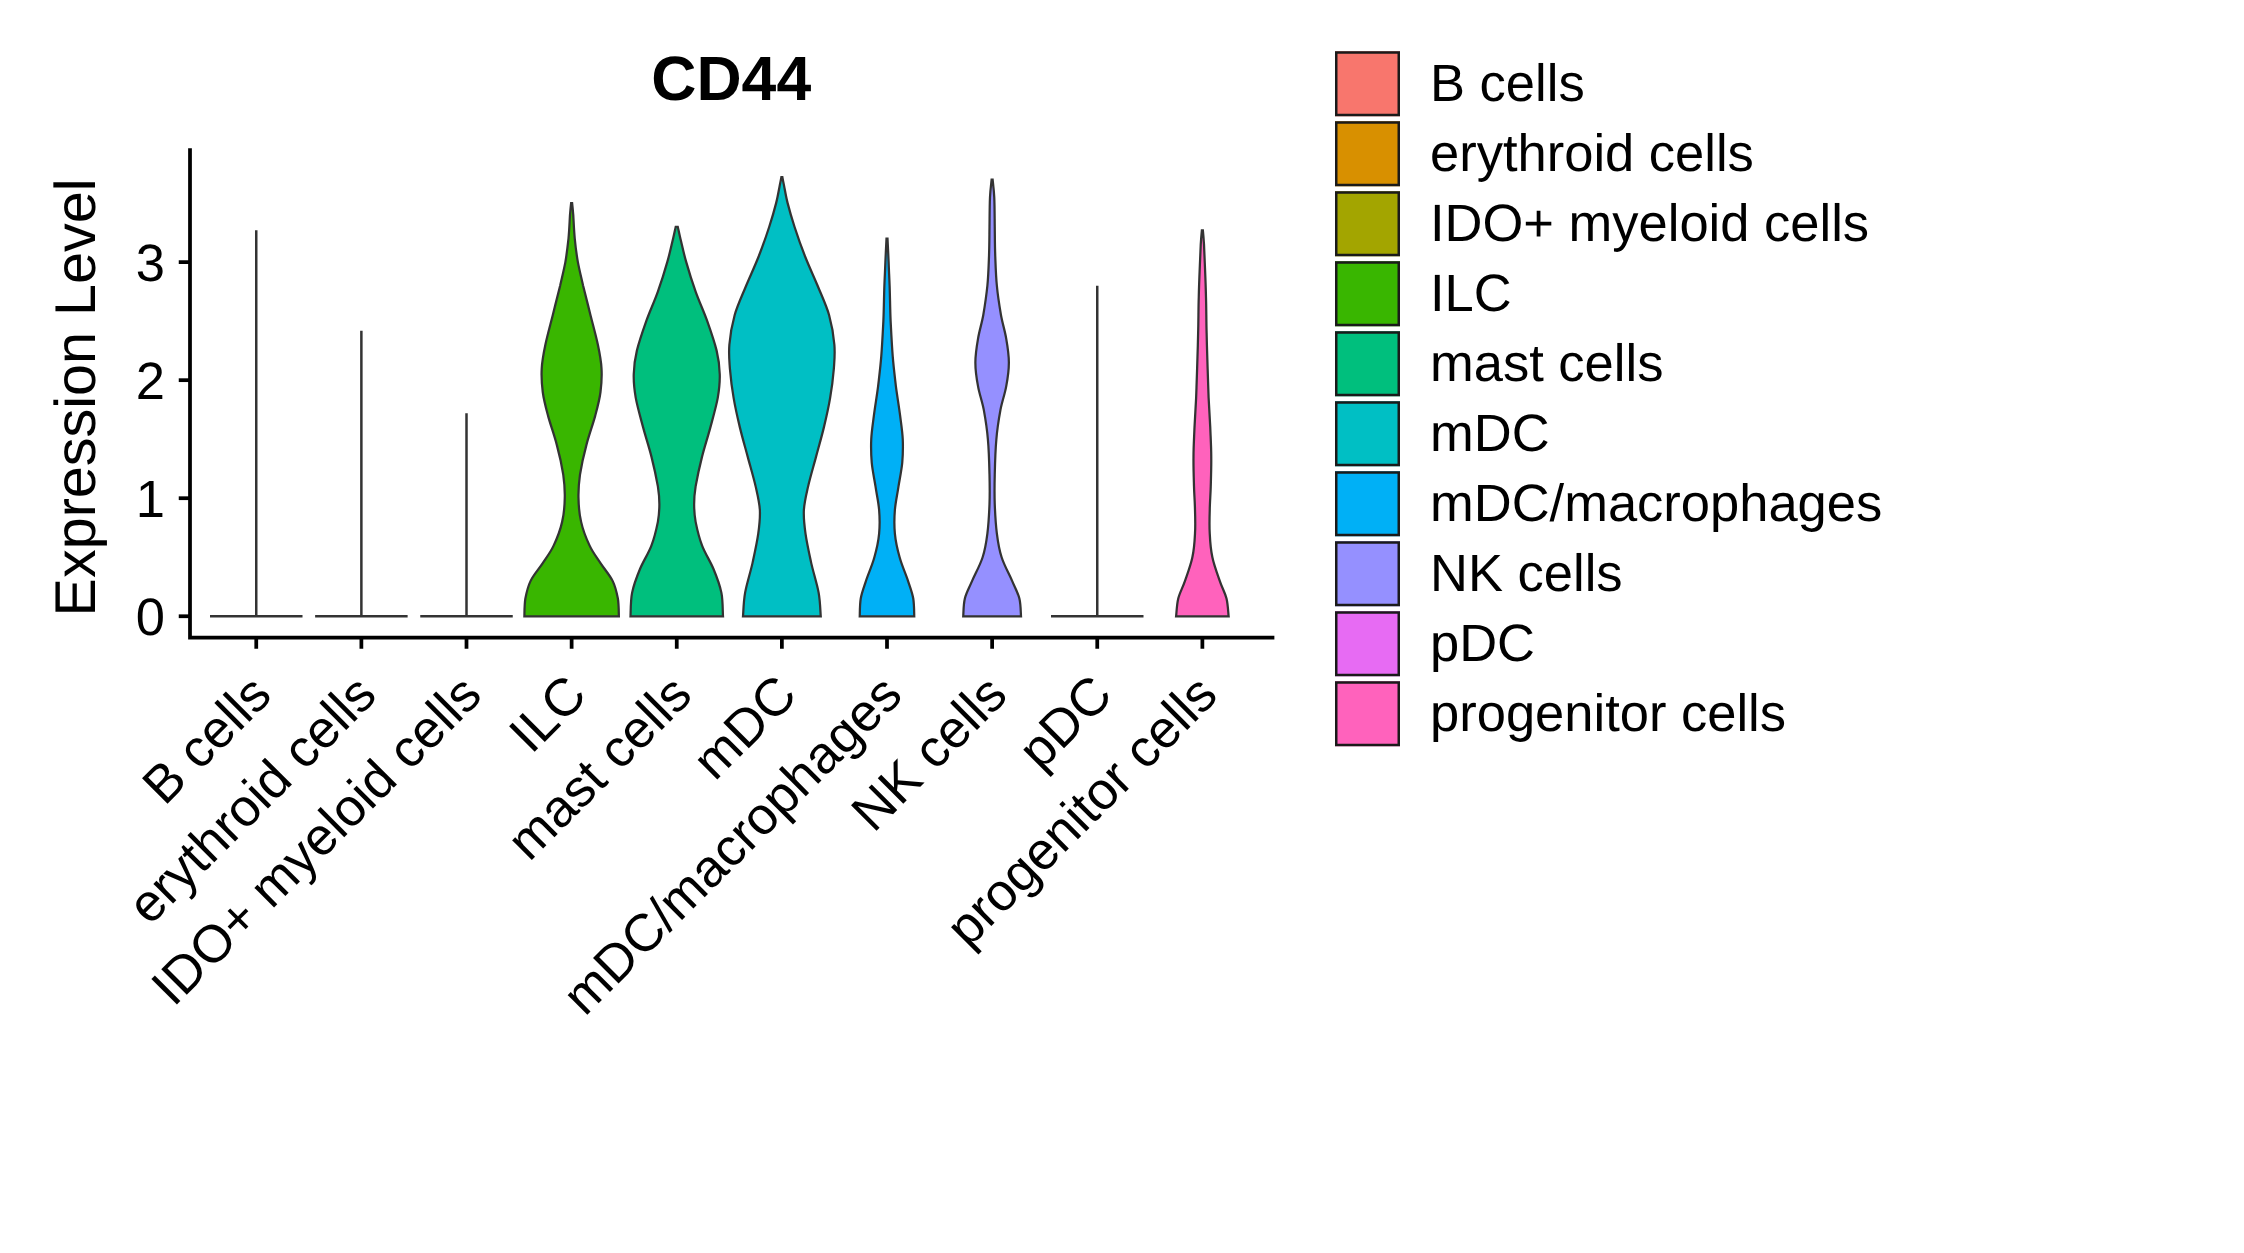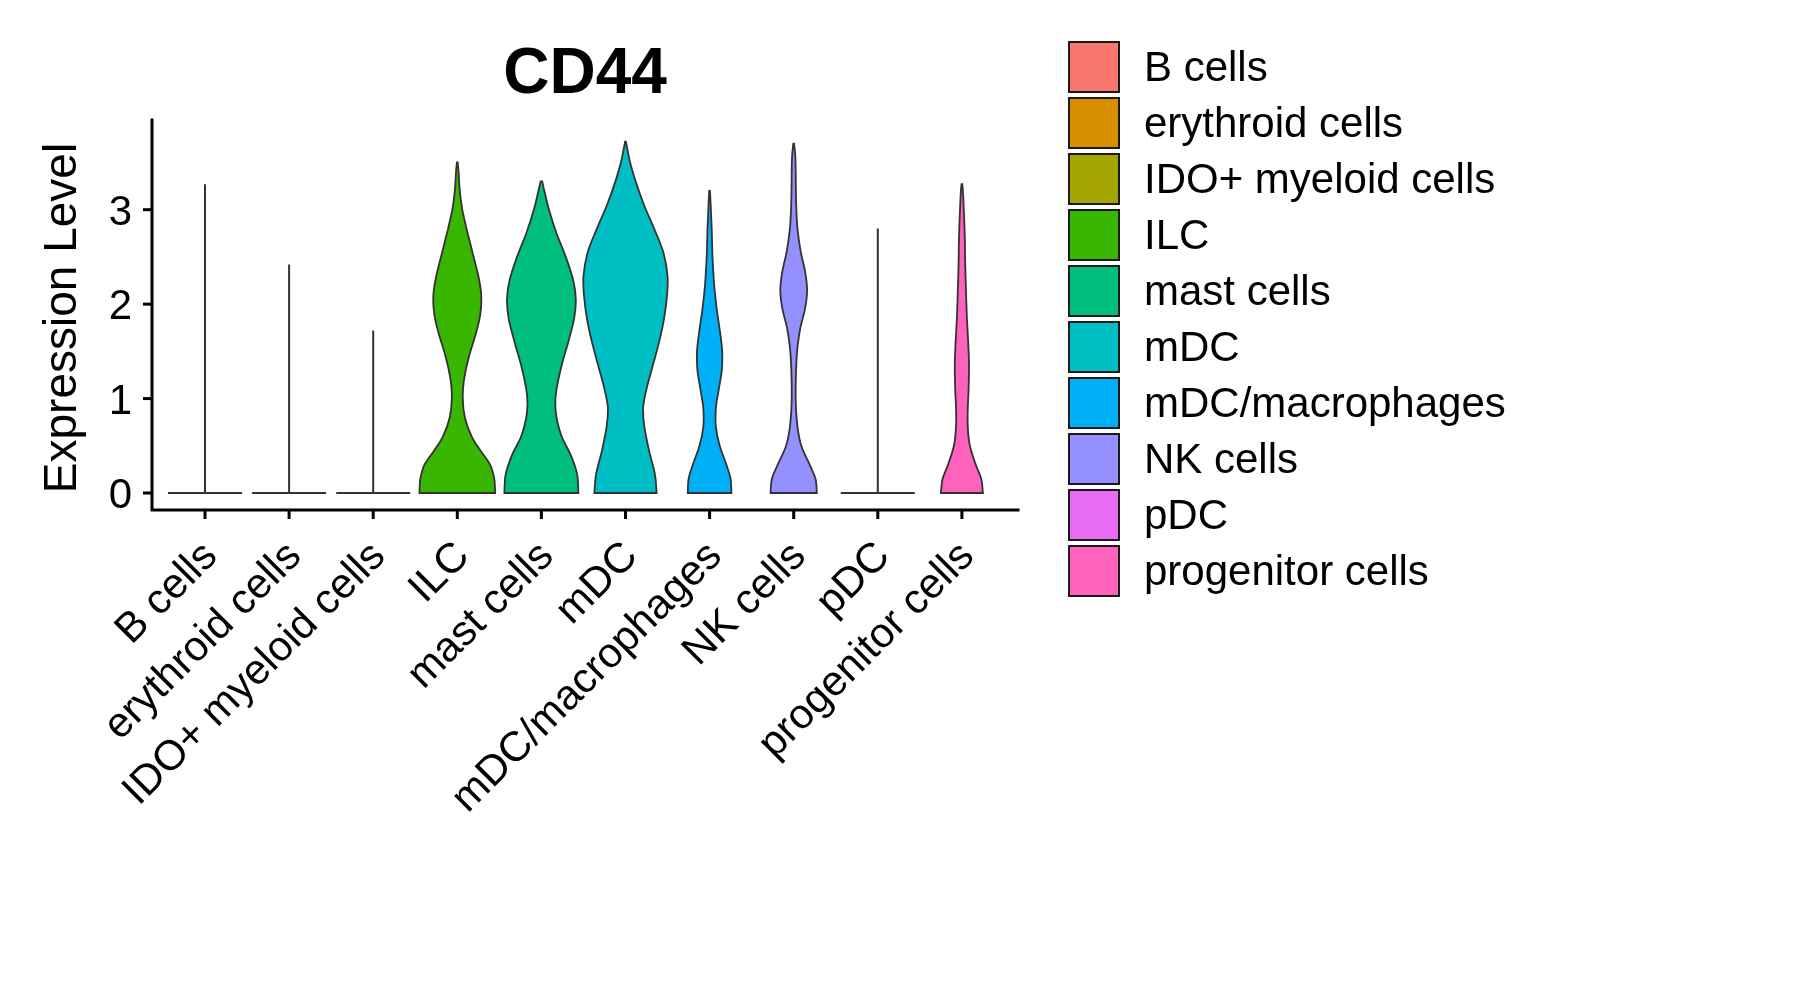--- a/index.html
+++ b/index.html
@@ -4,21 +4,21 @@
 <style>
   * { margin:0; padding:0; box-sizing:border-box; }
   html,body { background:#ffffff; }
   body {
     width:1795px; height:1002px; overflow:hidden; position:relative;
     font-family:"Liberation Sans", sans-serif;
   }
   .figure { position:absolute; inset:0; background:#ffffff; }
   .plot-title {
     position:absolute; left:385px; top:34px; width:400px;
-    text-align:center; font-size:64px; font-weight:700; color:#000;
+    text-align:center; font-size:50px; font-weight:700; color:#000;
   }
   .y-axis-label {
     position:absolute; left:60px; top:318px;
     transform:translate(-50%,-50%) rotate(-90deg);
     font-size:46px; color:#000; white-space:nowrap;
   }
   #plot-svg { position:absolute; left:0; top:0; }
   #plot-svg text { font-family:"Liberation Sans", sans-serif; fill:#000; }
   #plot-svg .tick-label { font-size:42px; }
   .legend {

